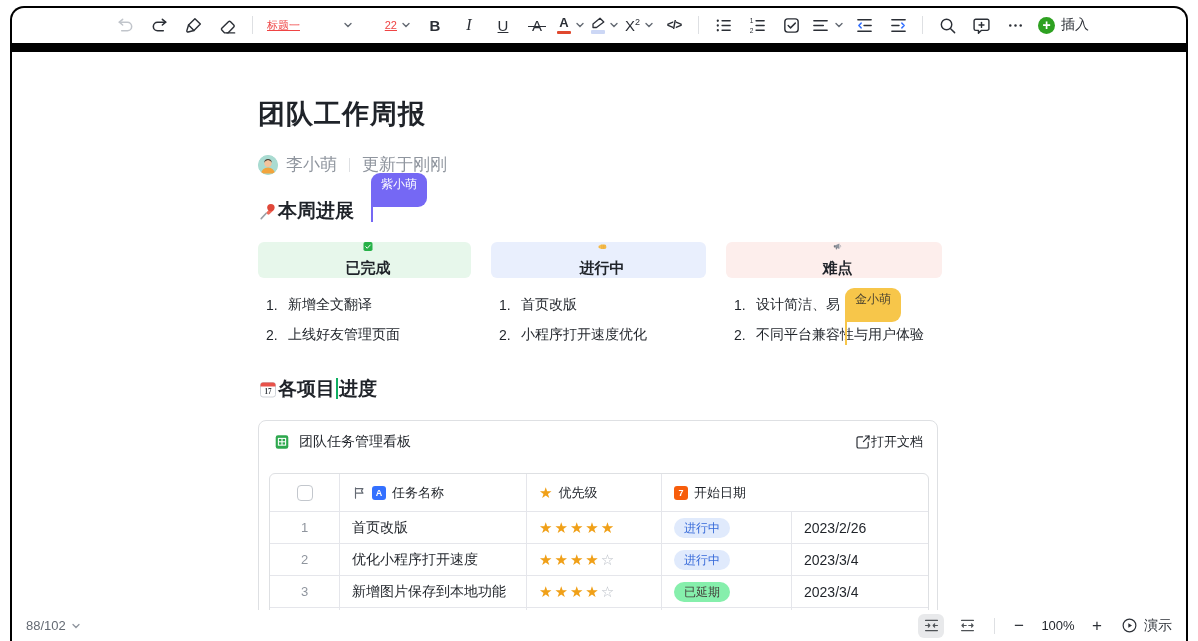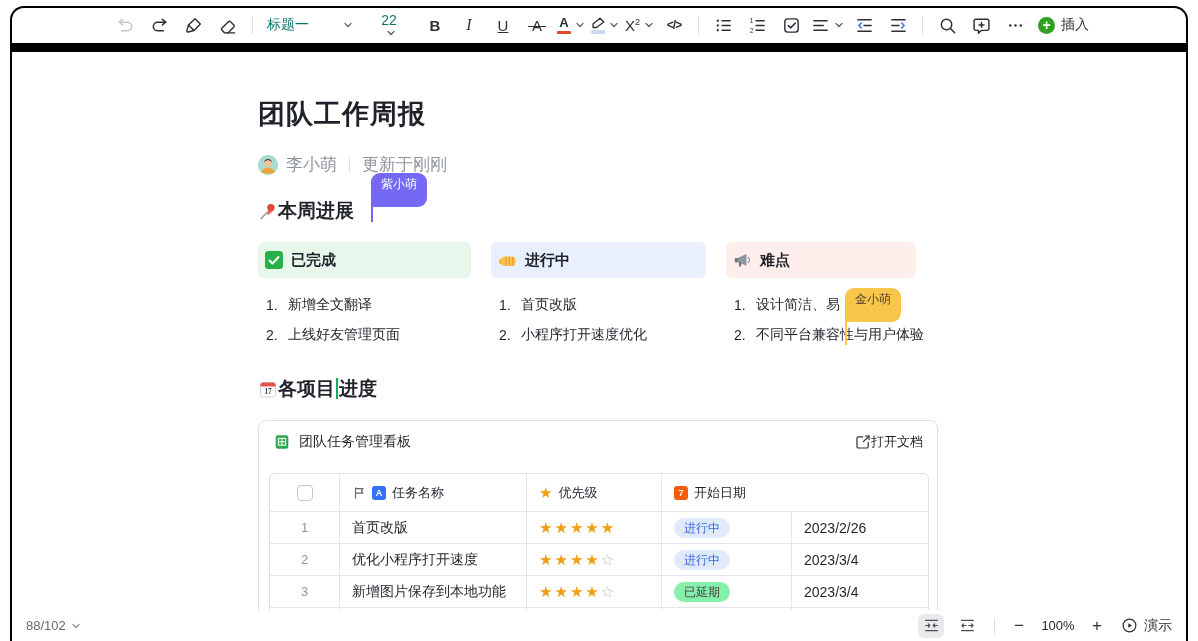--- a/index.html
+++ b/index.html
@@ -12,21 +12,21 @@
   .frame{position:absolute;left:10px;top:6px;width:1174px;height:720px;
          border:2px solid #000;border-bottom:none;border-radius:14px 14px 0 0;pointer-events:none;z-index:50;}
   .band{position:absolute;left:10px;top:43px;width:1178px;height:9px;background:#000;z-index:40;}
   
   .toolbar{position:absolute;left:12px;top:8px;width:1174px;height:34px;
            display:flex;align-items:center;justify-content:center;z-index:10;}
   .tbtn{height:28px;min-width:28px;padding:0 2px;margin:0 1px;border-radius:5px;
         display:flex;align-items:center;justify-content:center;cursor:pointer;color:#2b2f36;}
   .tbtn svg{display:block;}
   .tdivider{width:1px;height:18px;background:#dee0e3;margin:0 7px;}
-  .tb-label{font-size:14px;color:#0f766e;}
+  .tb-label{font-size:11px;color:#ef4444;text-decoration:underline;}
   .chev{margin-left:4px;display:flex;}
   .b-glyph{font-weight:bold;font-size:15px;}
   .i-glyph{font-style:italic;font-family:"Liberation Serif",serif;font-size:16px;padding:0 4px;}
   .u-glyph{text-decoration:underline;font-size:15px;}
   .strike-wrap{position:relative;font-size:15px;padding:0 2px;}
   .strike-wrap .sline{position:absolute;left:-2px;right:-2px;top:54%;height:1.5px;background:#2b2f36;}
   .fc-wrap{display:flex;flex-direction:column;align-items:center;line-height:1;}
   .fc-wrap .fc-a{font-size:13px;font-weight:bold;}
   .fc-bar{width:14px;height:3.5px;border-radius:1px;margin-top:1.5px;}
   .sup-wrap{font-size:15px;}
@@ -45,21 +45,21 @@
   .meta-div{width:1px;height:14px;background:#dee0e3;margin:0 4px;}
   .h-row{position:absolute;display:flex;align-items:center;font-size:19px;font-weight:bold;font-family:Liberation Serif, serif;}
   .h1-row{left:246px;top:146px;}
   .h2-row{left:246px;top:324px;}
   .caret{position:absolute;width:2px;z-index:9;}
   .cursor-label{position:absolute;height:34px;line-height:22px;padding:0 10px;font-size:12px;
                 border-radius:9px 9px 9px 0;z-index:10;white-space:nowrap;}
   .inline-caret{display:inline-block;width:2px;height:21px;vertical-align:-4px;margin:0 1px;}
   
   .pbox{position:absolute;top:190px;height:36px;border-radius:6px;display:flex;align-items:center;
-        gap:8px;padding-left:7px;box-sizing:border-box;font-size:15px;font-weight:bold;}
+        gap:8px;padding-left:7px;box-sizing:border-box;font-size:15px;font-weight:bold;flex-direction:column;}
   .plist{position:absolute;font-size:14px;color:#1f2329;}
   .plist-item{height:30px;display:flex;align-items:center;}
   .plist-item .num{width:22px;}
   
   .card{position:absolute;left:246px;top:368px;width:680px;height:280px;border:1px solid #dee0e3;
         border-radius:8px;box-sizing:border-box;background:#fff;}
   .card-head{display:flex;align-items:center;justify-content:space-between;padding:12px 14px 0 14px;}
   .card-title-wrap{display:flex;align-items:center;gap:8px;font-size:14px;}
   .open-doc{display:flex;align-items:center;font-size:13px;color:#1f2329;cursor:pointer;}
   .tbl{position:absolute;left:10px;top:52px;width:660px;border:1px solid #dee0e3;border-radius:6px;
@@ -123,21 +123,21 @@
   <div class="tdivider"></div>
 
   <div class="tbtn" style="min-width:86px;justify-content:space-between;padding:0 6px;">
     <span class="tb-label">标题一</span>
     <span class="chev">
       <svg width="10" height="10" viewBox="0 0 10 10" fill="none" stroke="#646a73" stroke-width="1.4" stroke-linecap="round">
           <path d="M2 3.5 L5 6.5 L8 3.5"></path>
         </svg>
       </span>
   </div>
-  <div class="tbtn" style="min-width:44px;justify-content:center;padding:0 6px;flex-direction:column;">
+  <div class="tbtn" style="min-width:44px;justify-content:flex-end;padding:0 6px;">
     <span class="tb-label">22</span>
     <span class="chev">
       <svg width="10" height="10" viewBox="0 0 10 10" fill="none" stroke="#646a73" stroke-width="1.4" stroke-linecap="round">
           <path d="M2 3.5 L5 6.5 L8 3.5"></path>
         </svg>
       </span>
   </div>
 
   <div class="tbtn">
       <span class="b-glyph">B</span>
@@ -310,21 +310,21 @@
     <span>已完成</span>
   </div>
   <div class="pbox" style="left:479px;width:215px;background:#e9effd;">
     <svg width="19" height="19" viewBox="0 0 20 20">
       <rect x="1.2" y="8" width="5" height="6" rx="2.2" fill="#f4b33c"></rect>
       <rect x="3.5" y="5.8" width="15" height="10" rx="4" fill="#f8c250"></rect>
       <path d="M8.5 6.2 v9 M12 6.2 v9 M15.5 6.2 v9" stroke="#e19a2c" stroke-width="1.1" fill="none"></path>
       </svg>
     <span>进行中</span>
   </div>
-  <div class="pbox" style="left:714px;width:190px;background:#fdeeec;">
+  <div class="pbox" style="left:714px;width:216px;background:#fdeeec;">
     <svg width="19" height="19" viewBox="0 0 20 20">
       <path d="M4.2 7.6 L14.2 3.2 V15.4 L4.2 11.6 z" fill="#8f959e"></path>
       <rect x="1.8" y="7.4" width="3.2" height="4.6" rx="1.2" fill="#70757d"></rect>
       <path d="M16 6.8 c1.8 1.2 1.8 4 0 5.2" stroke="#8f959e" stroke-width="1.3" fill="none" stroke-linecap="round"></path>
       <rect x="6.2" y="11.4" width="2.4" height="5" rx="1" fill="#70757d"></rect>
       </svg>
     <span>难点</span>
   </div>
 
   <div class="plist" style="left:254px;top:238px;">

